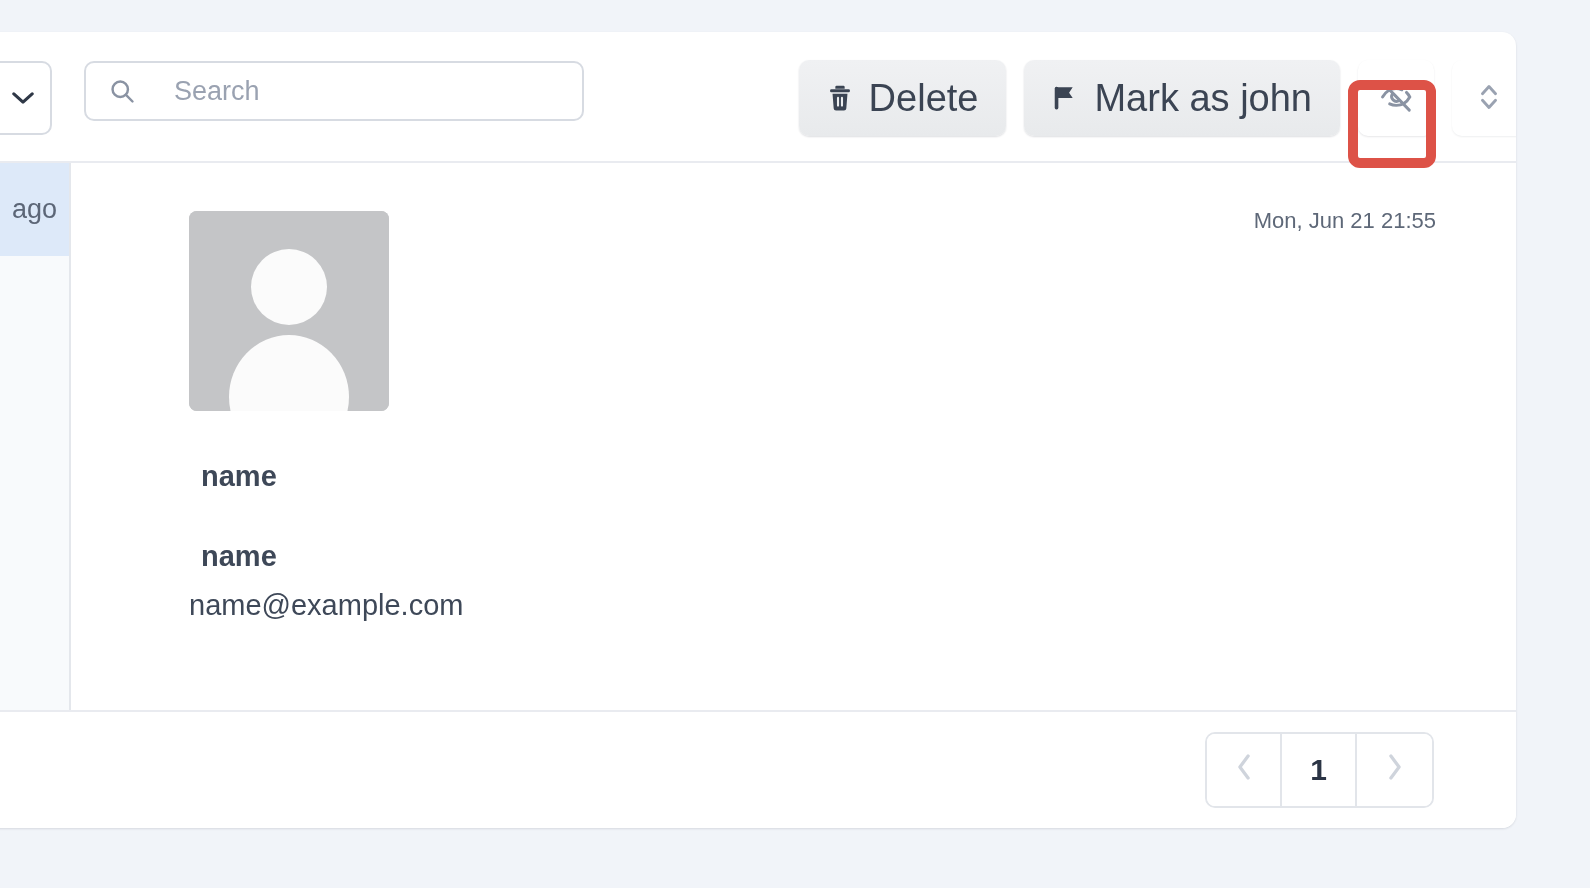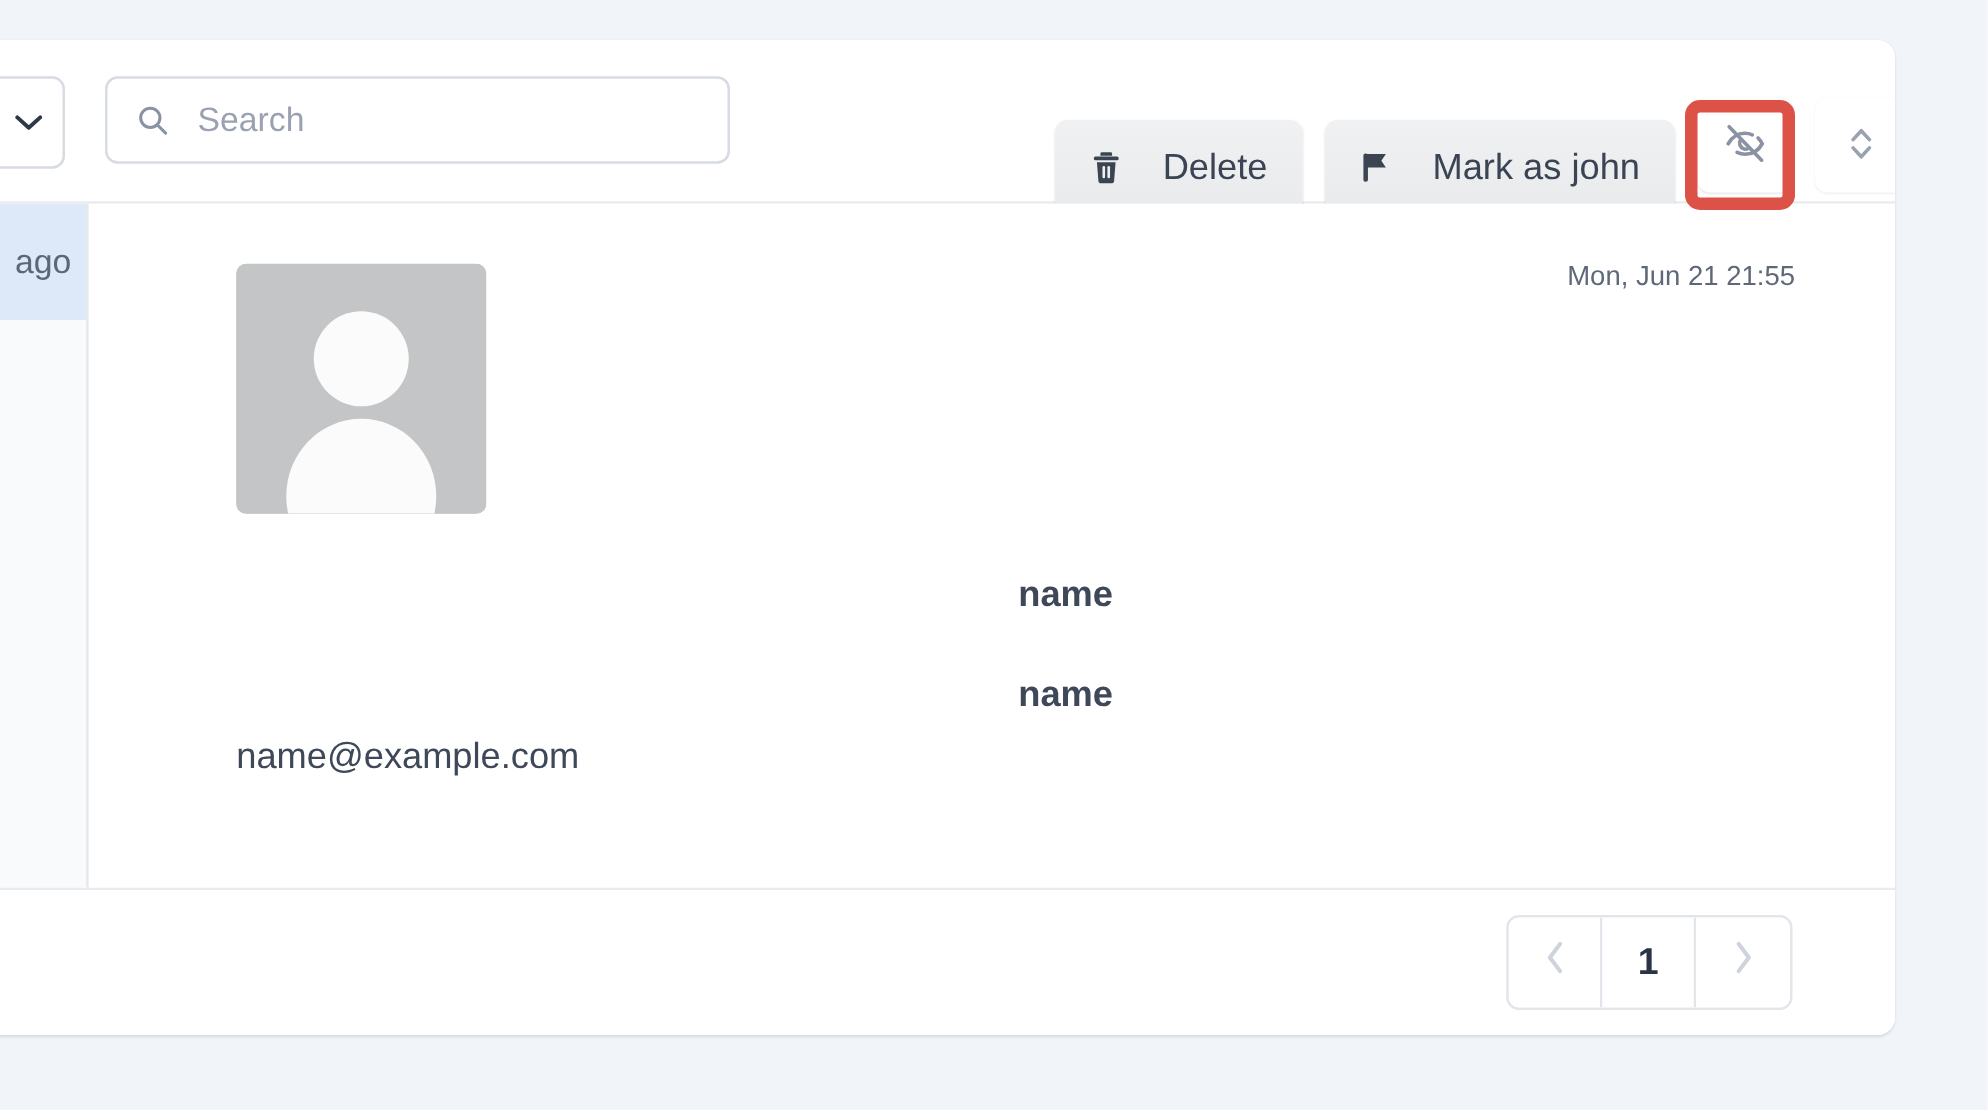--- a/index.html
+++ b/index.html
@@ -62,28 +62,28 @@
     width: 22px;
     height: 13px;
     display: block;
   }
 
   .search-box {
     position: absolute;
     left: 144px;
     top: 29px;
     width: 500px;
-    height: 70px;
+    height: 60px;
     border: 2px solid #d7dbe2;
     border-radius: 10px;
     background: #fff;
     box-sizing: border-box;
     display: flex;
     align-items: center;
-    gap: 22px;
+    gap: 38px;
     padding: 0 22px;
   }
   .search-icon { flex: 0 0 auto; display:block; }
   .search-input {
     border: none;
     outline: none;
     background: transparent;
     font-family: "Liberation Sans", sans-serif;
     font-size: 27px;
     color: #3d4756;
@@ -100,29 +100,28 @@
     align-items: center;
     gap: 18px;
   }
   .tb-btn {
     background: linear-gradient(180deg, #f0f1f3 0%, #e8eaec 100%);
     border: none;
     border-radius: 10px;
     height: 76px;
     display: flex;
     align-items: center;
-    gap: 32px;
+    gap: 16px;
     padding: 0 28px;
     font-family: "Liberation Sans", sans-serif;
-    font-size: 29px;
+    font-size: 38px;
     color: #3b4453;
     box-shadow: 0 1px 2px rgba(16,24,40,0.14);
     cursor: pointer;
     white-space: nowrap;
-    margin-top: 36px;
   }
   .tb-icon { display: block; flex: 0 0 auto; }
 
   .icon-btn {
     background: #fff;
     border: none;
     border-radius: 10px;
     width: 76px;
     height: 76px;
     display: flex;
@@ -217,21 +216,20 @@
     display: block;
   }
 
   .field { margin-top: 0; }
   .field-label {
     font-size: 29px;
     font-weight: bold;
     color: #3e4858;
     margin: 12px;
     line-height: 1.25;
-    text-align: center;
   }
   .field-value {
     font-size: 29px;
     color: #3e4858;
     margin: 0;
     line-height: 1.25;
   }
   .field-name  { margin-top: 47px; }
   .field-email { margin-top: 44px; }
   .field-label + .field-value { margin-top: 12px; }

